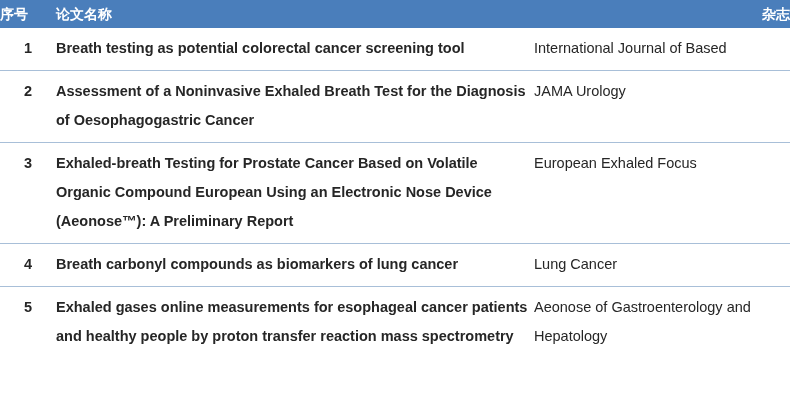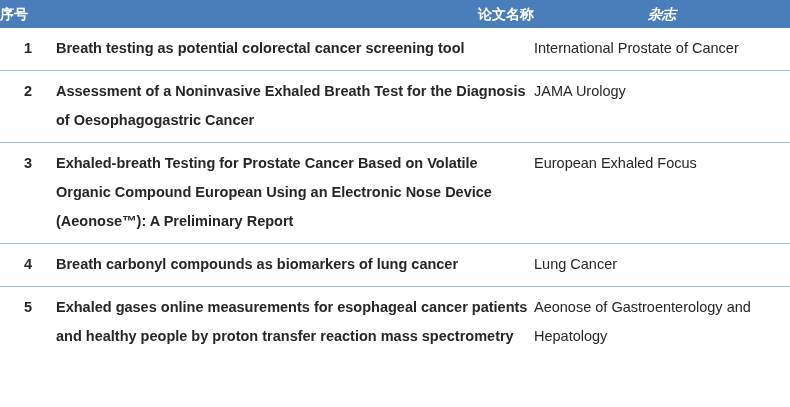--- a/index.html
+++ b/index.html
@@ -28,22 +28,22 @@
     color: #ffffff;
     font-weight: bold;
     font-size: 14px;
     height: 28px;
     line-height: 28px;
     padding: 0;
     vertical-align: middle;
     border: none;
   }
   th.col-index   { width: 56px;  text-align: left;   padding-left: 6px; }
-  th.col-title   { width: 478px; text-align: right; }
-  th.col-journal { width: 256px; text-align: center; font-style: italic; }
+  th.col-title   { width: 478px; text-align: left; }
+  th.col-journal { width: 256px; text-align: right; }
 
   
   .paper-table tbody td {
     border-top: 1px solid #a8bfd8;
     border-bottom: none;
     border-left: none;
     border-right: none;
     padding: 6px 0 7px 0;
     font-size: 14.5px;
     line-height: 29px;
@@ -80,21 +80,21 @@
     <tr>
       <th class="col-index">序号</th>
       <th class="col-title">论文名称</th>
       <th class="col-journal">杂志</th>
     </tr>
   </thead>
   <tbody>
     <tr>
       <td class="cell-index">1</td>
       <td class="cell-title">Breath testing as potential colorectal cancer screening tool</td>
-      <td class="cell-journal">International Prostate of Cancer</td>
+      <td class="cell-journal">International Journal of Based</td>
     </tr>
     <tr>
       <td class="cell-index">2</td>
       <td class="cell-title">Assessment of a Noninvasive Exhaled Breath Test for the Diagnosis of Oesophagogastric Cancer</td>
       <td class="cell-journal">JAMA Urology</td>
     </tr>
     <tr>
       <td class="cell-index">3</td>
       <td class="cell-title">Exhaled-breath Testing for Prostate Cancer Based on Volatile Organic Compound European Using an Electronic Nose Device (Aeonose™): A Preliminary Report</td>
       <td class="cell-journal">European Exhaled Focus</td>

